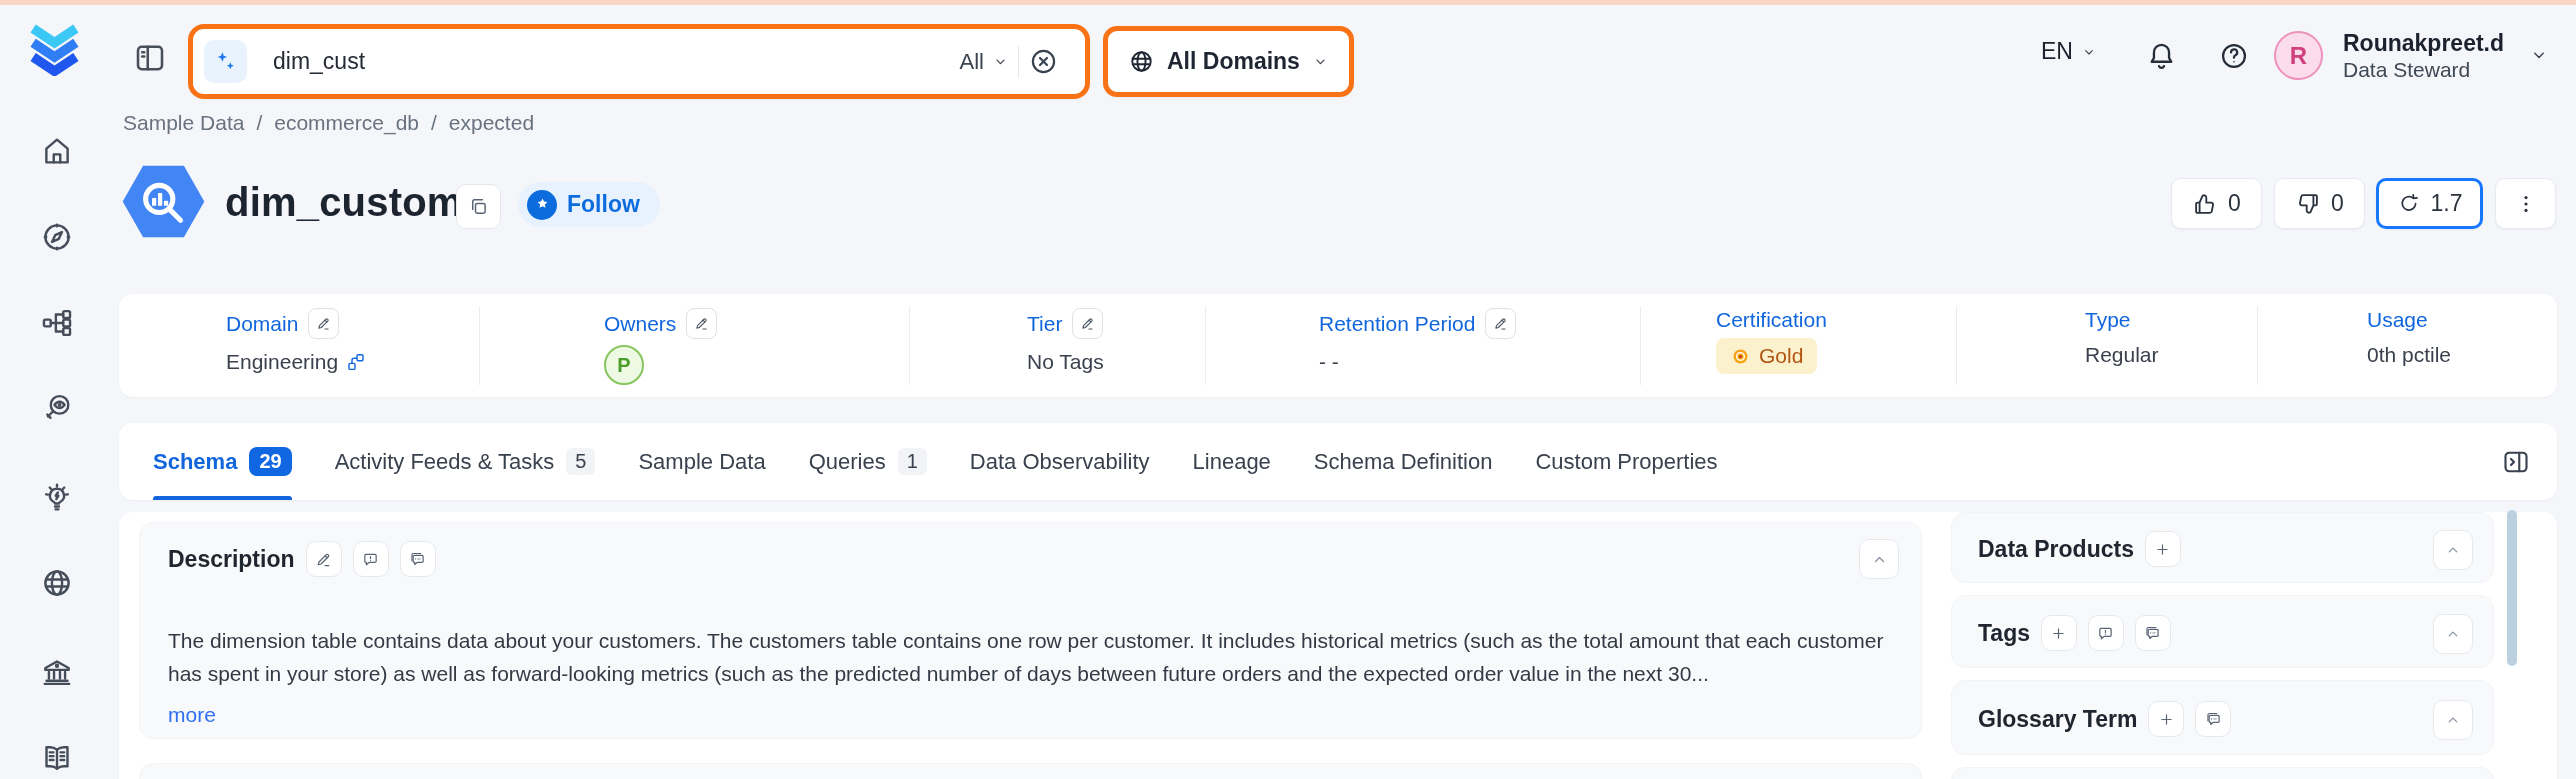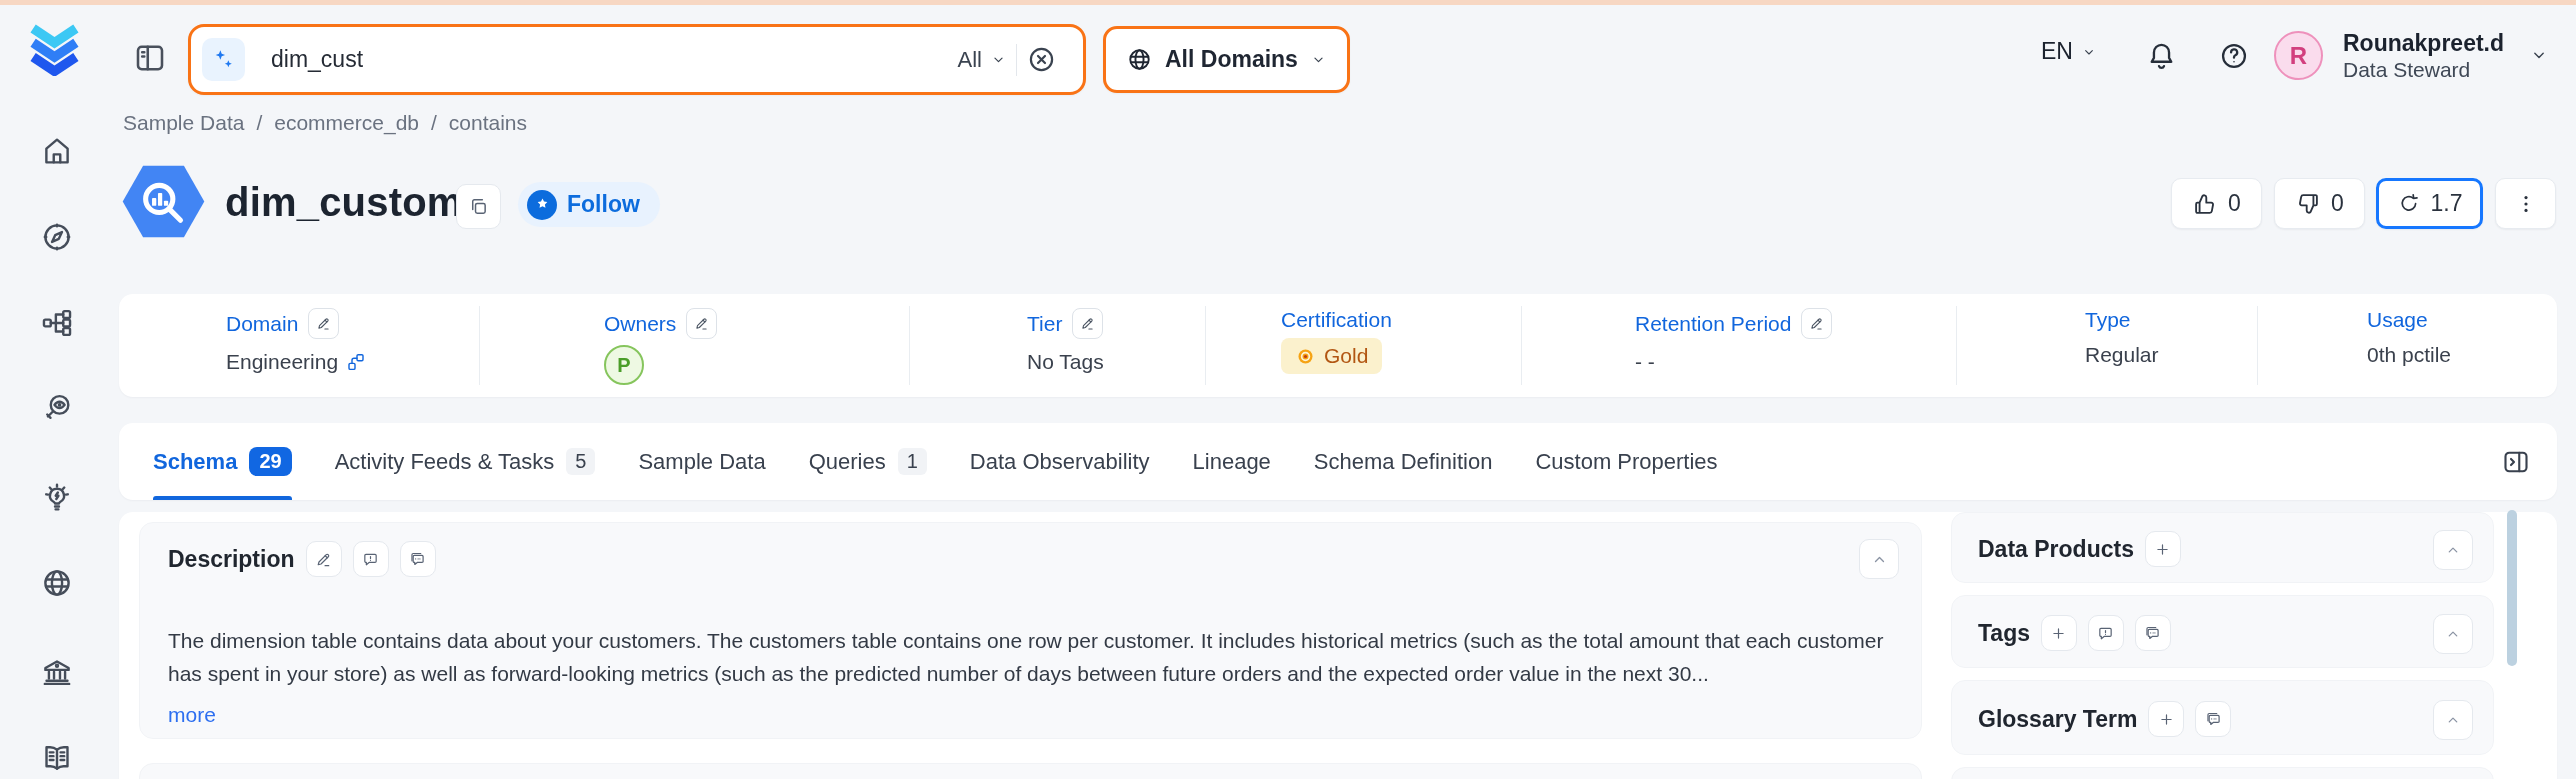--- a/index.html
+++ b/index.html
@@ -3,21 +3,21 @@
 <meta charset="utf-8">
 <style>
   html,body{margin:0;padding:0;}
   .stage{position:relative;width:2576px;height:779px;background:#f4f6f9;overflow:hidden;
          font-family:"Liberation Sans",sans-serif;color:#252b35;}
   .abs{position:absolute;}
   svg.ic{fill:none;stroke:currentColor;stroke-width:1.7;stroke-linecap:round;stroke-linejoin:round;display:block;}
   
   .topstrip{left:0;top:0;width:2576px;height:5px;background:#f7d7c3;}
   
-  .pill{background:#fff;border:3px solid #f97316;border-radius:16px;box-shadow:0 1px 2px rgba(16,24,40,.04);}
+  .pill{background:#fff;border:5px solid #f97316;border-radius:16px;box-shadow:0 1px 2px rgba(16,24,40,.04);}
   .searchbar{left:188px;top:24px;width:892px;height:65px;display:flex;align-items:center;}
   .sparkle-btn{width:43px;height:43px;margin-left:11px;border-radius:10px;background:#e9f3fe;
                display:flex;align-items:center;justify-content:center;color:#1f78f0;}
   .search-input{border:none;outline:none;background:transparent;font:23px "Liberation Sans",sans-serif;
                 color:#252b35;flex:1;margin-left:24px;}
   .search-right{display:flex;align-items:center;margin-right:26px;gap:9px;color:#3a4350;}
   .search-all{display:flex;align-items:center;gap:8px;font-size:22px;}
   .vdiv{width:1px;height:32px;background:#e3e7ec;}
   .domains-pill{left:1103px;top:26px;height:61px;display:flex;align-items:center;padding:0 20px;gap:12px;border-radius:14px;}
   .domains-label{font-size:23px;font-weight:600;color:#1f2632;}
@@ -278,21 +278,21 @@
     <svg class="ic" width="20" height="20" viewBox="0 0 20 20">
         <use href="#i-chev-down"></use>
       </svg>
   </div>
 
   <div class="abs crumbs">
     <span class="crumb">Sample Data</span>
     <span>/</span>
     <span class="crumb">ecommerce_db</span>
     <span>/</span>
-    <span class="crumb">contains</span>
+    <span class="crumb">expected</span>
   </div>
 
   <div class="abs" style="left:121px;top:164px">
     <svg width="85" height="75" viewBox="0 0 100 88">
       <polygon points="26,2 74,2 98,44 74,86 26,86 2,44" fill="#4285f4"></polygon>
       <g stroke="#ffffff" stroke-width="6" fill="none" stroke-linecap="round">
         <circle cx="45" cy="41" r="16"></circle>
         <path d="M57.5 53.5L70 66"></path>
       </g>
       <g fill="#ffffff">
@@ -377,43 +377,43 @@
         <span class="edit-box">
             <svg class="ic" width="15" height="15" viewBox="0 0 15 15">
               <use href="#i-pencil"></use>
             </svg>
           </span>
       </div>
       <div class="mvalue">
           <span>No Tags</span>
         </div>
     </div>
-    <div class="mcol" style="width:316px;padding-left:75px">
-      <div class="mlabel">
-          <span>Certification</span>
-        </div>
-      <div class="cert-pill">
-        <svg class="ic" width="21" height="21" viewBox="0 0 21 21">
-            <use href="#i-medal"></use>
-          </svg>
-        <span>Gold</span>
-      </div>
-    </div>
     <div class="mcol" style="width:435px;padding-left:113px">
       <div class="mlabel">
           <span>Retention Period</span>
         <span class="edit-box">
             <svg class="ic" width="15" height="15" viewBox="0 0 15 15">
               <use href="#i-pencil"></use>
             </svg>
           </span>
       </div>
       <div class="mvalue">
           <span>- -</span>
         </div>
+    </div>
+    <div class="mcol" style="width:316px;padding-left:75px">
+      <div class="mlabel">
+          <span>Certification</span>
+        </div>
+      <div class="cert-pill">
+        <svg class="ic" width="21" height="21" viewBox="0 0 21 21">
+            <use href="#i-medal"></use>
+          </svg>
+        <span>Gold</span>
+      </div>
     </div>
     <div class="mcol" style="width:301px;padding-left:128px">
       <div class="mlabel">
           <span>Type</span>
         </div>
       <div class="mvalue">
           <span>Regular</span>
         </div>
     </div>
     <div class="mcol" style="width:299px;padding-left:109px">

